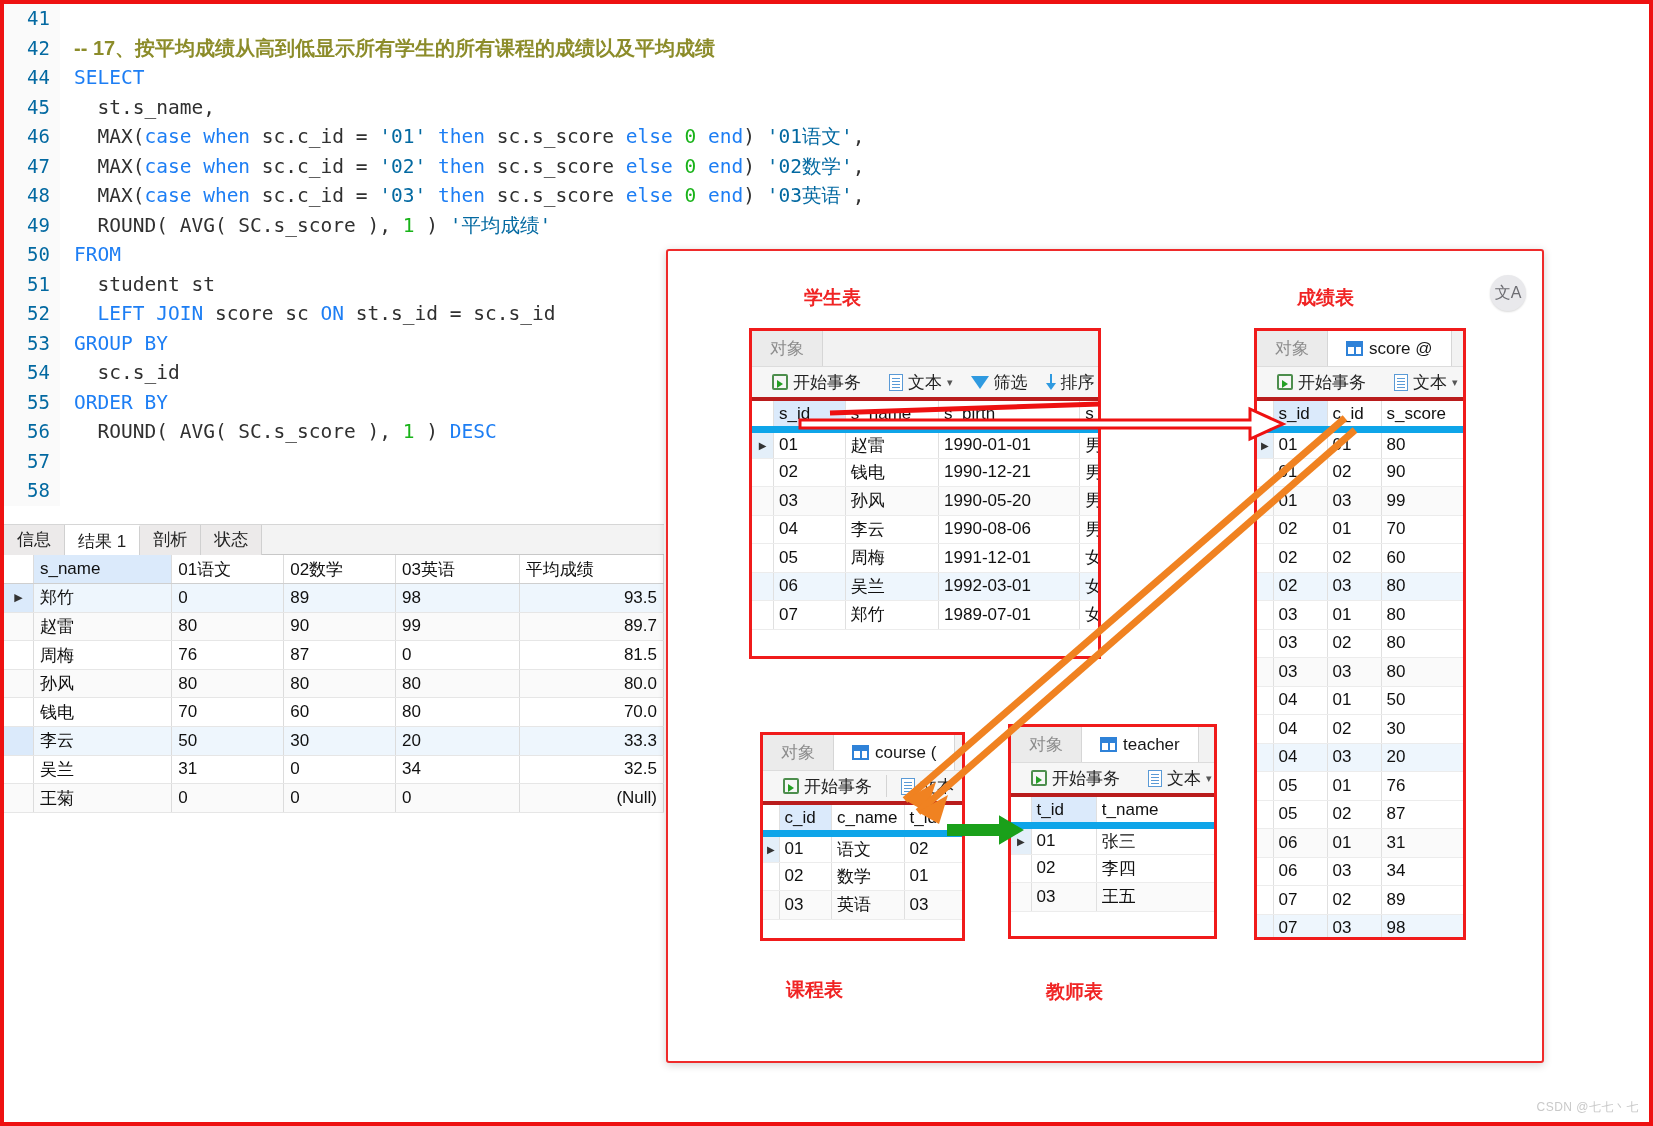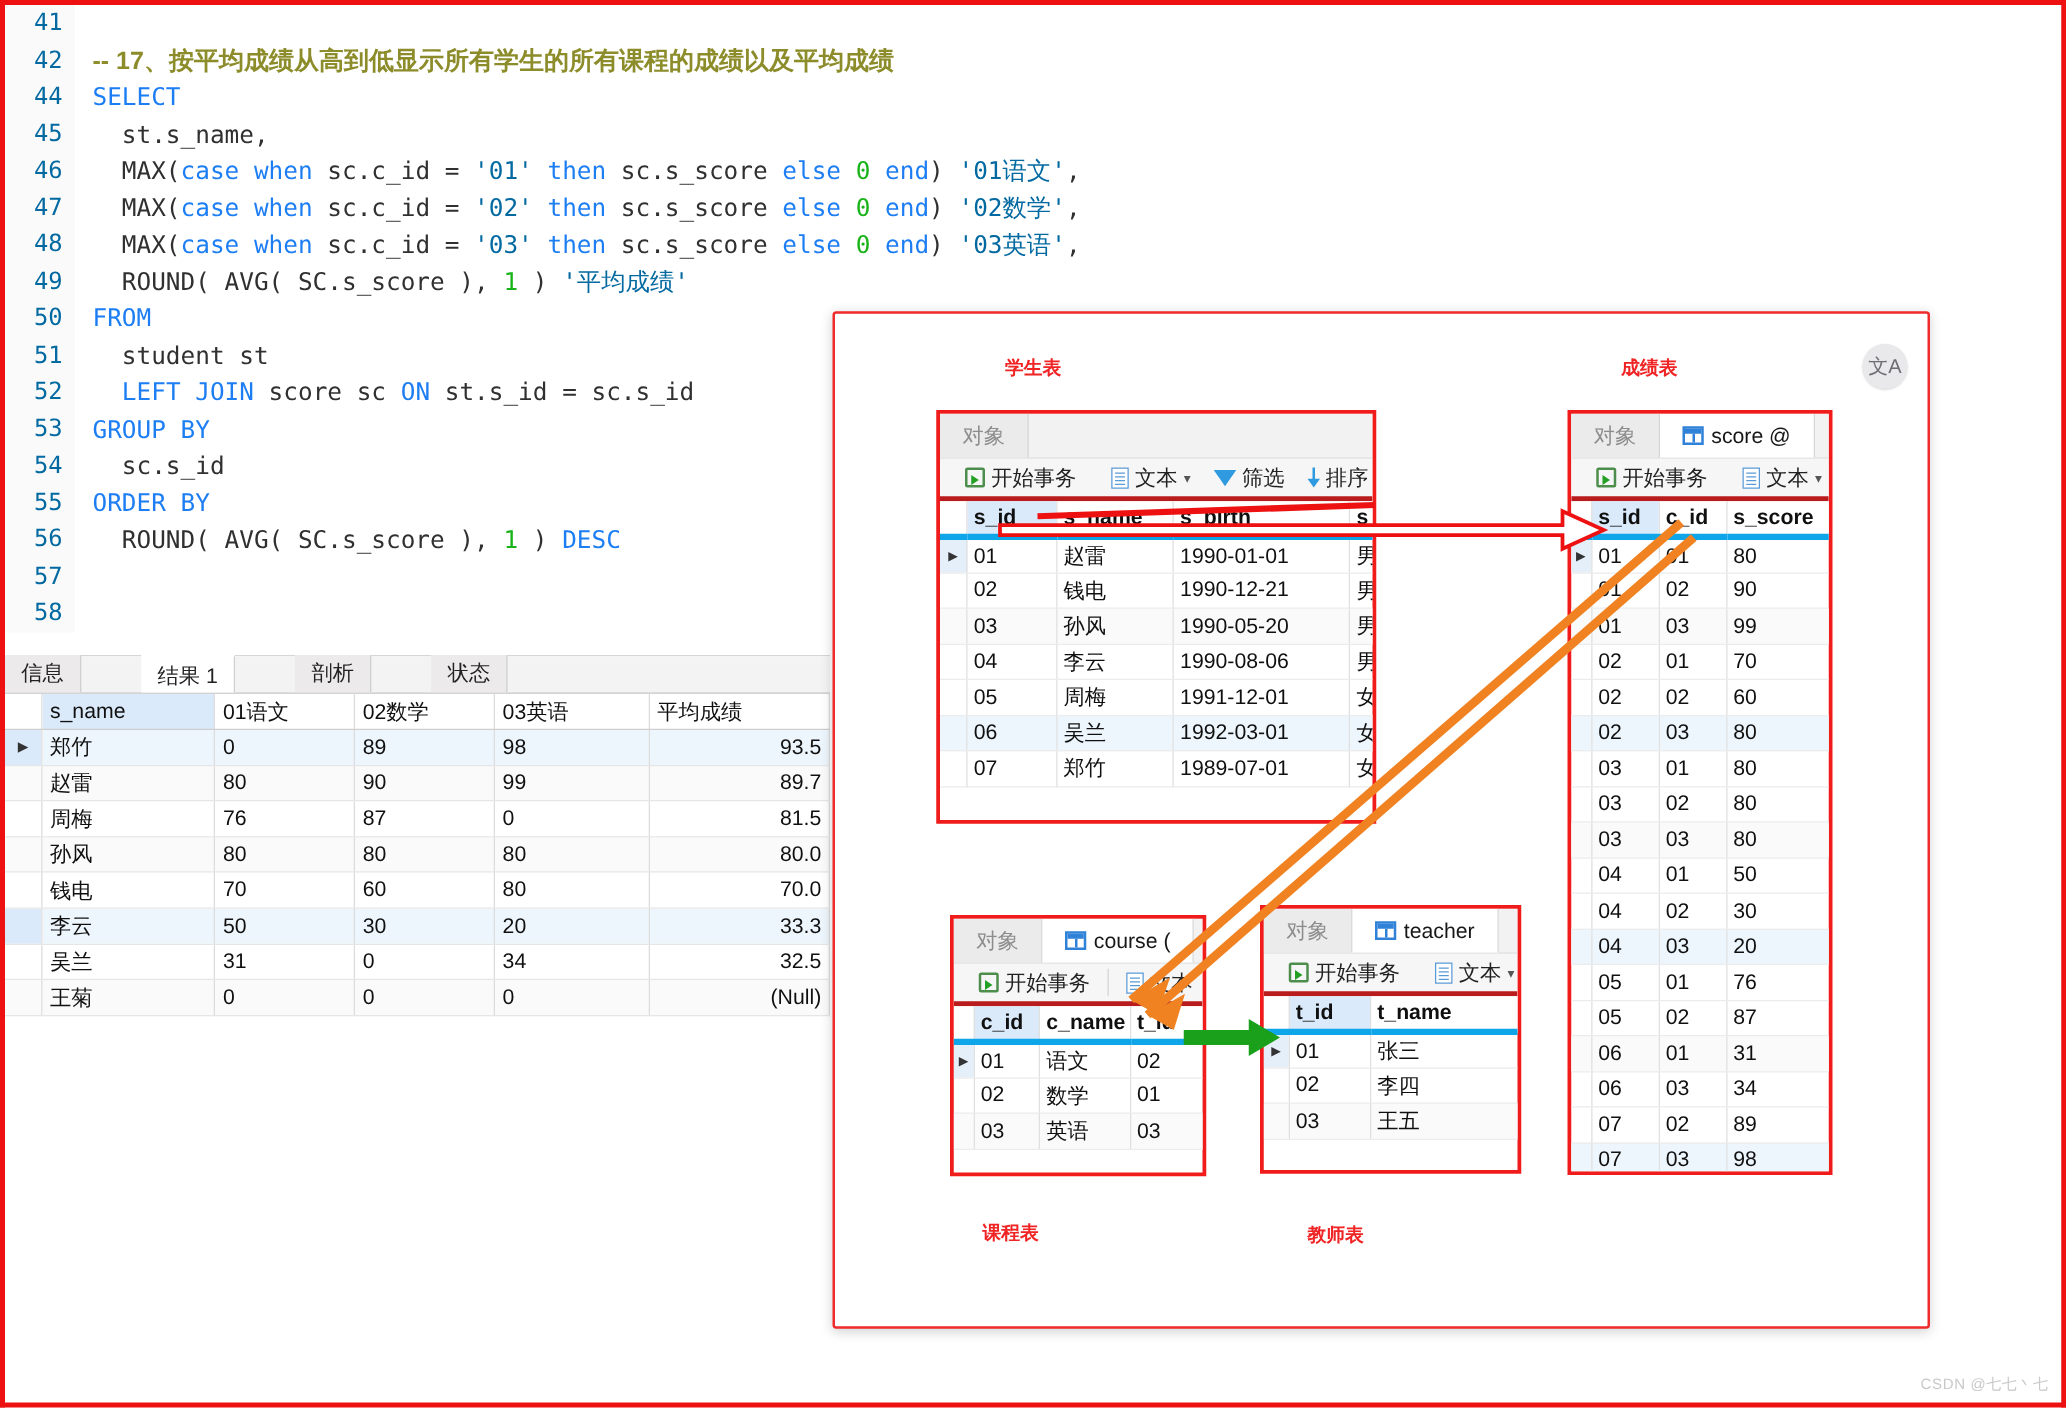--- a/index.html
+++ b/index.html
@@ -44,23 +44,22 @@
   .num  { color:#19b319; }
   .cmt  { color:#8c8c2a; font-family:"Liberation Sans", sans-serif; font-weight:bold; font-size:20px;}
   .pln  { color:#303030; }
 
   
   #result-panel{
     position:absolute; left:4px; top:524px; width:660px; height:296px;
     background:#ffffff; border-top:1px solid #d6d6d6;
   }
   #result-tabs{
-    display:flex; align-items:flex-end; height:30px; background:#f3f3f3;
+    display:flex; align-items:center; height:30px; background:#f3f3f3;
     border-bottom:1px solid #c8c8c8;
-    gap:48px;
   }
   .rtab{
     height:30px; line-height:30px; padding:0 13px; font-size:17px; color:#222;
     border-right:1px solid #d0d0d0; background:#eceaea; cursor:default;
     font-family:"Liberation Sans", sans-serif;
   }
   .rtab.active{ background:#ffffff; border-top:2px solid #ffffff; }
 
   #grid{ width:660px; }
   #grid table{ border-collapse:collapse; width:660px; table-layout:fixed; }
@@ -80,21 +79,21 @@
   .null-cell{ color:#9a9a9a; text-align:right; }
 
   
   #overlay{
     position:absolute; left:666px; top:249px; width:878px; height:814px;
     background:#ffffff; border:2px solid #ef2b2b; border-radius:3px;
     box-shadow:0 2px 9px rgba(0,0,0,.18);
     z-index:20;
   }
   .ov-label{
-    position:absolute; color:#f02424; font-size:15px; font-weight:bold;
+    position:absolute; color:#f02424; font-size:19px; font-weight:bold;
     font-family:"Liberation Sans", sans-serif; white-space:nowrap;
   }
 
   
   .dbwin{
     position:absolute; background:#ffffff; border:3px solid #f01b1b;
     overflow:hidden;
   }
   .dbtabs{ display:flex; align-items:stretch; height:36px; background:#f2f2f2;
            border-bottom:1px solid #dcdcdc;}
@@ -130,21 +129,21 @@
                   border-right:5px solid transparent;border-top:7px solid #2f9ae0;}
   .caret{font-size:11px;color:#555;}
 
   .dbgrid{ width:100%; }
   .dbgrid table{ border-collapse:collapse; table-layout:fixed; }
   .dbgrid th,.dbgrid td{
     border-right:1px solid #e0e0e0; border-bottom:1px solid #ececec;
     font-size:17px; color:#101010; height:28.5px; padding:0 5px; text-align:left;
     font-weight:normal; white-space:nowrap; font-family:"Liberation Sans", sans-serif;
   }
-  .dbgrid th{ border-bottom:5px solid #0ea5e9; background:#ffffff;font-weight:bold; }
+  .dbgrid th{ border-bottom:7px solid #0ea5e9; background:#ffffff; }
   .dbgrid th.sel{ background:#dbeafb; }
   .dbgrid tr.alt td{ background:#fafafa; }
   .dbgrid tr.selrow td{ background:#eef6fd; }
   .dbgrid .rowmark{ width:18px; padding:0 2px; color:#333; font-size:10px; text-align:center;}
   .dbgrid tr.cur td.rowmark{ background:#e4eff9; }
 
   
   #translate-btn{
     position:absolute; right:16px; top:24px; width:36px; height:36px; border-radius:50%;
     background:#e9e9ec; display:flex; align-items:center; justify-content:center;

